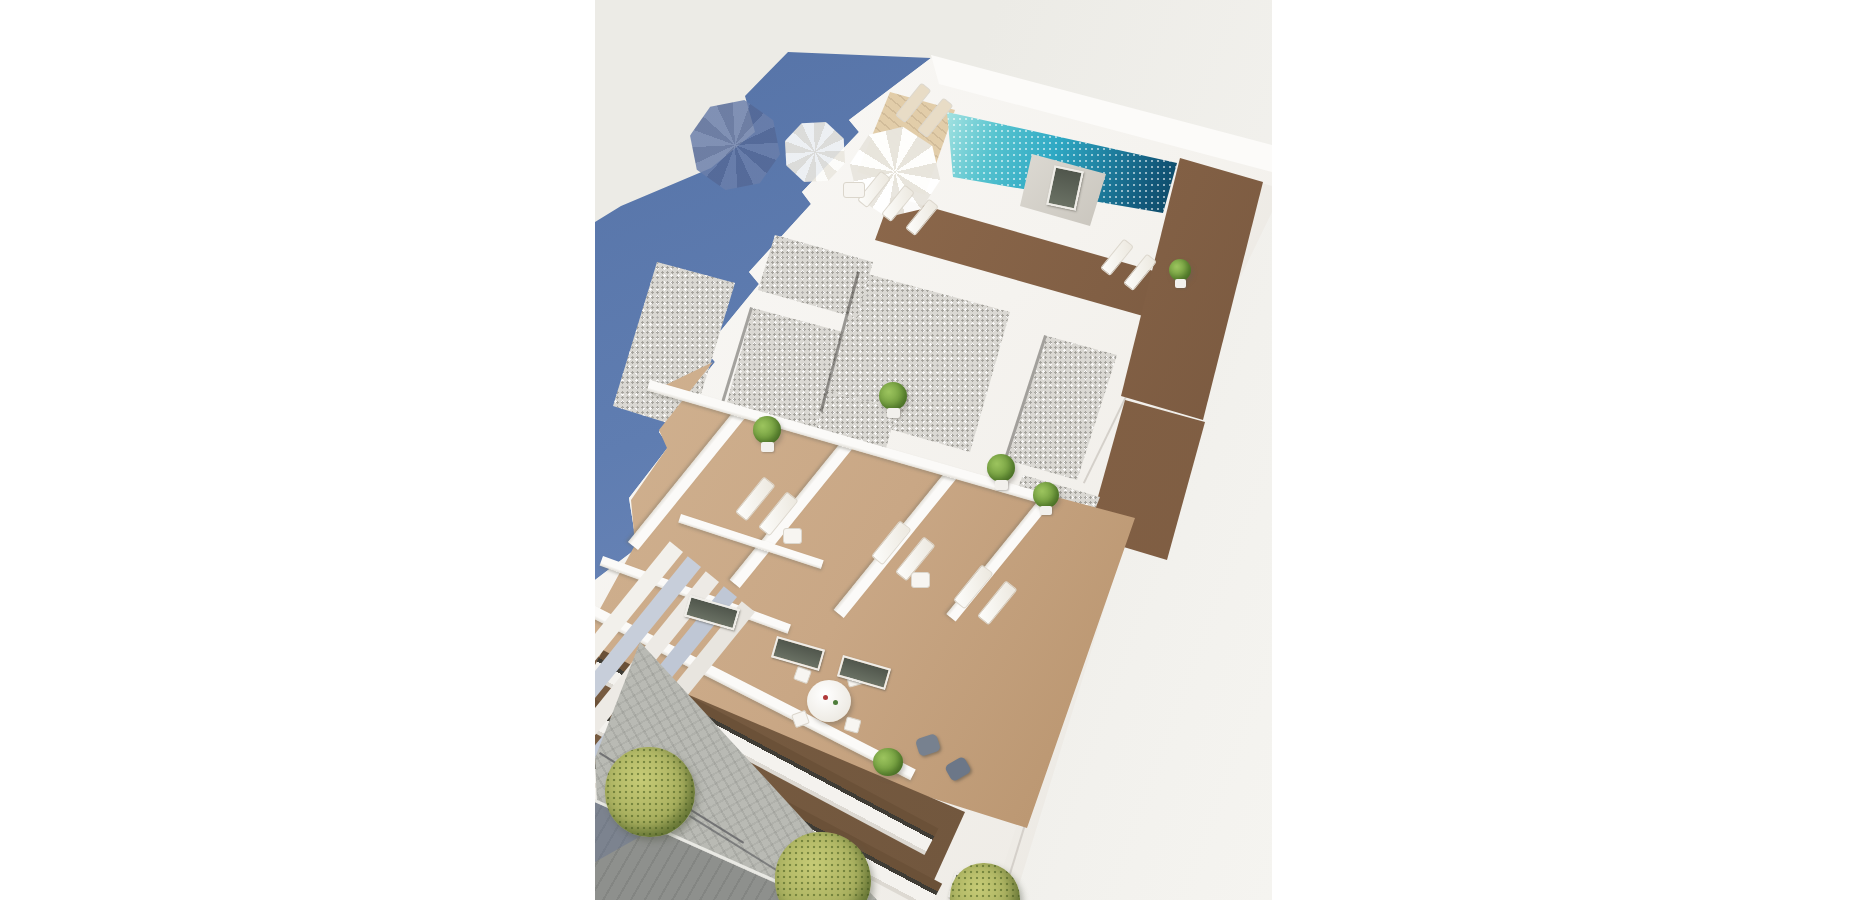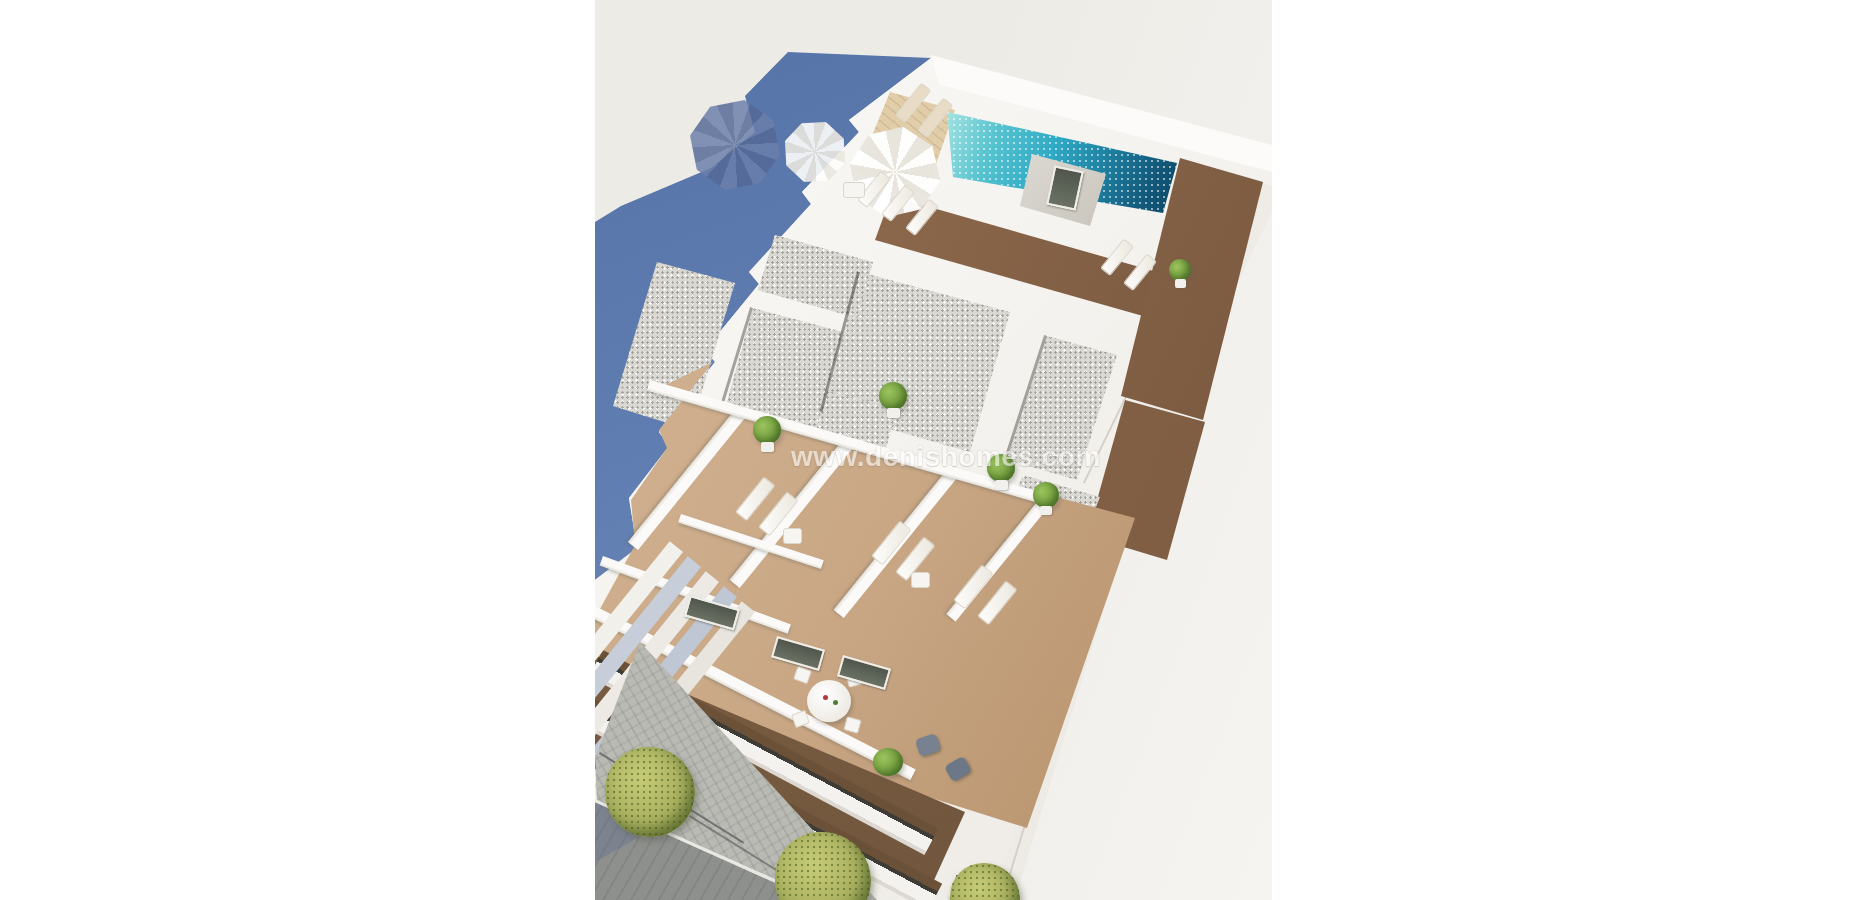--- a/index.html
+++ b/index.html
@@ -181,14 +181,13 @@
     clip-path:polygon(0 802px,218px 900px,0 900px);"></div>
   <div class="full" style="background:rgba(95,110,148,.38);clip-path:polygon(0 802px,60px 828px,0 862px);"></div>
   <div class="s rot" style="left:0;top:799px;width:245px;height:3px;background:var(--curb-white);transform:rotate(24deg);"></div>
   <div class="s rot" style="left:5px;top:752px;width:170px;height:2px;background:#55565A;opacity:.7;transform:rotate(32deg);"></div>
   <div class="s rot" style="left:95px;top:815px;width:180px;height:2px;background:#55565A;opacity:.6;transform:rotate(32deg);"></div>
 
   <div class="s tree" style="left:10px;top:747px;width:90px;height:90px;"></div>
   <div class="s tree" style="left:180px;top:832px;width:96px;height:96px;"></div>
   <div class="s tree" style="left:355px;top:863px;width:70px;height:70px;"></div>
 
-  <div class="s watermark" style="left:196px;top:441px;">www.denishomes.com</div>
 </div>
 
 </body></html>

